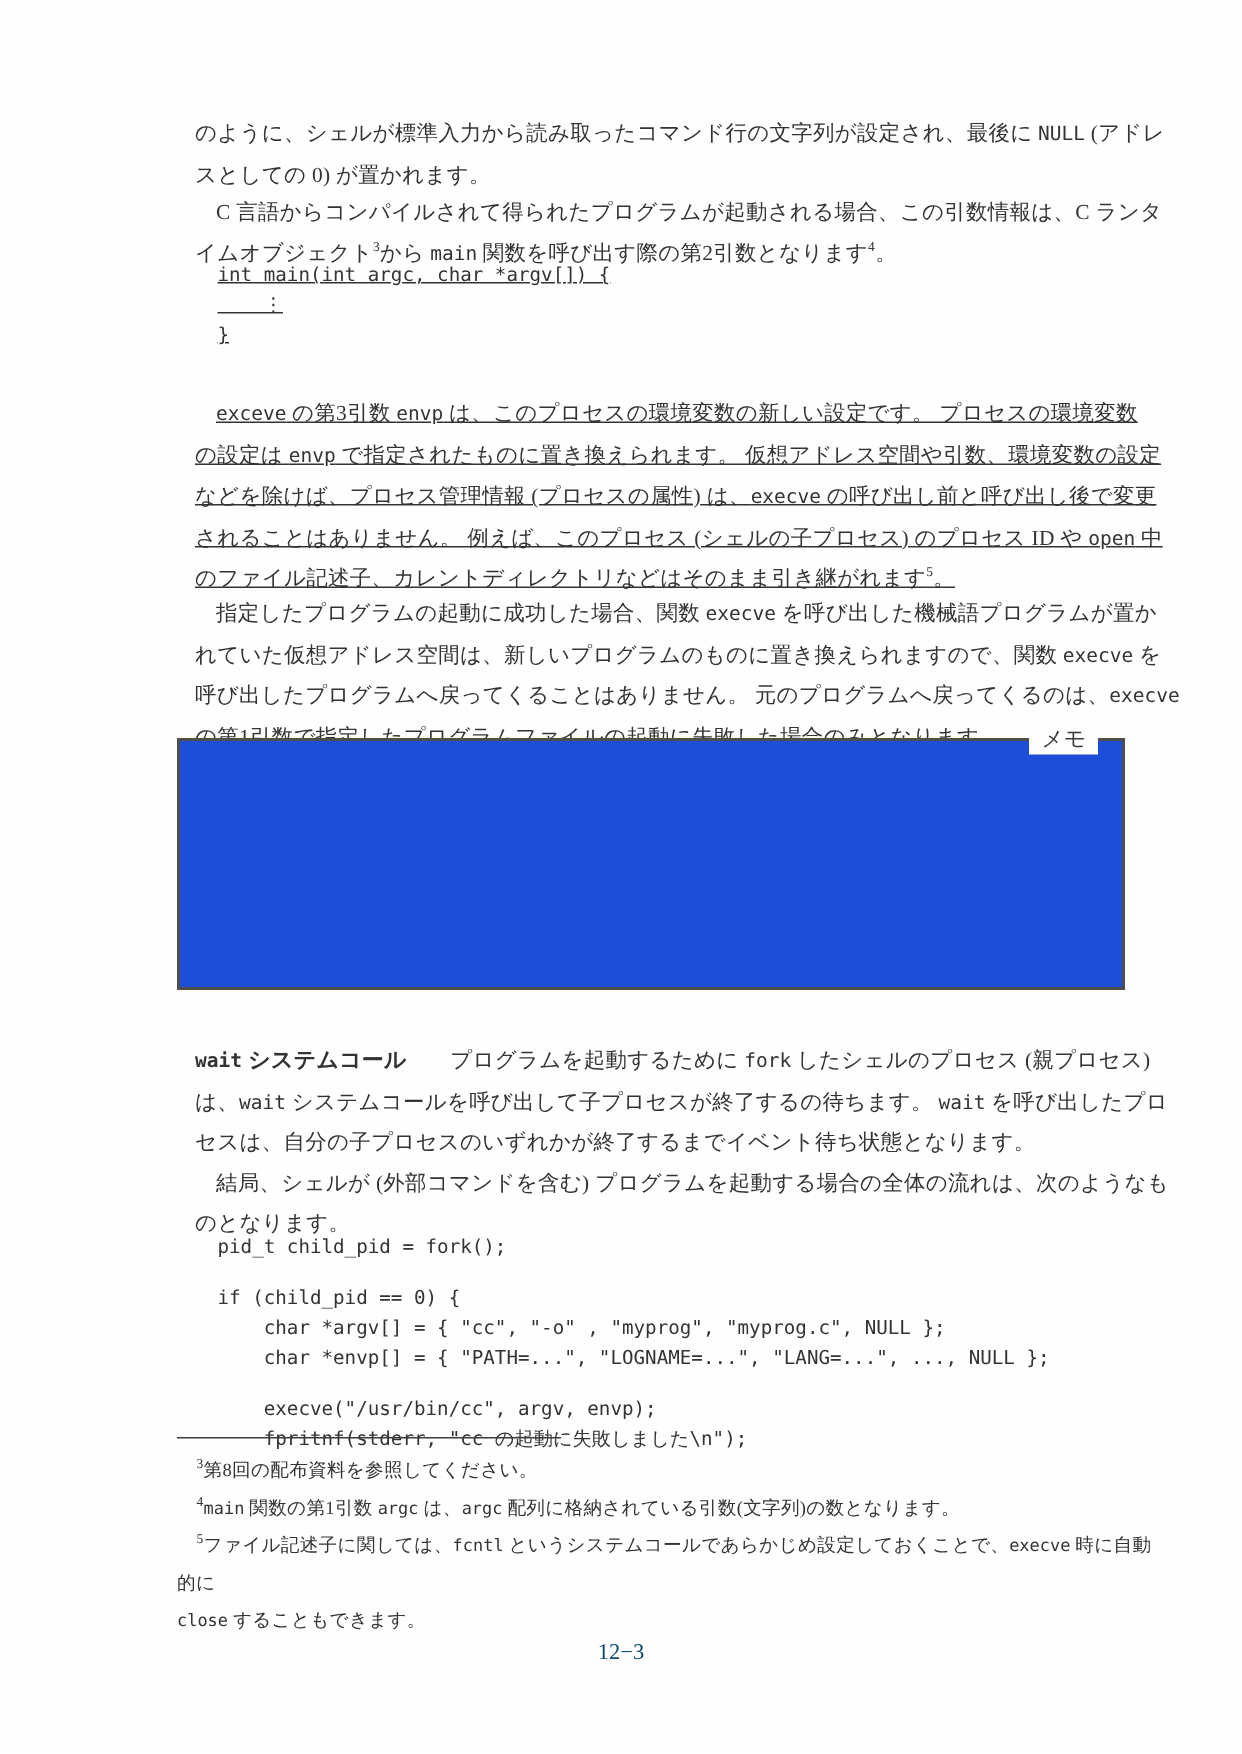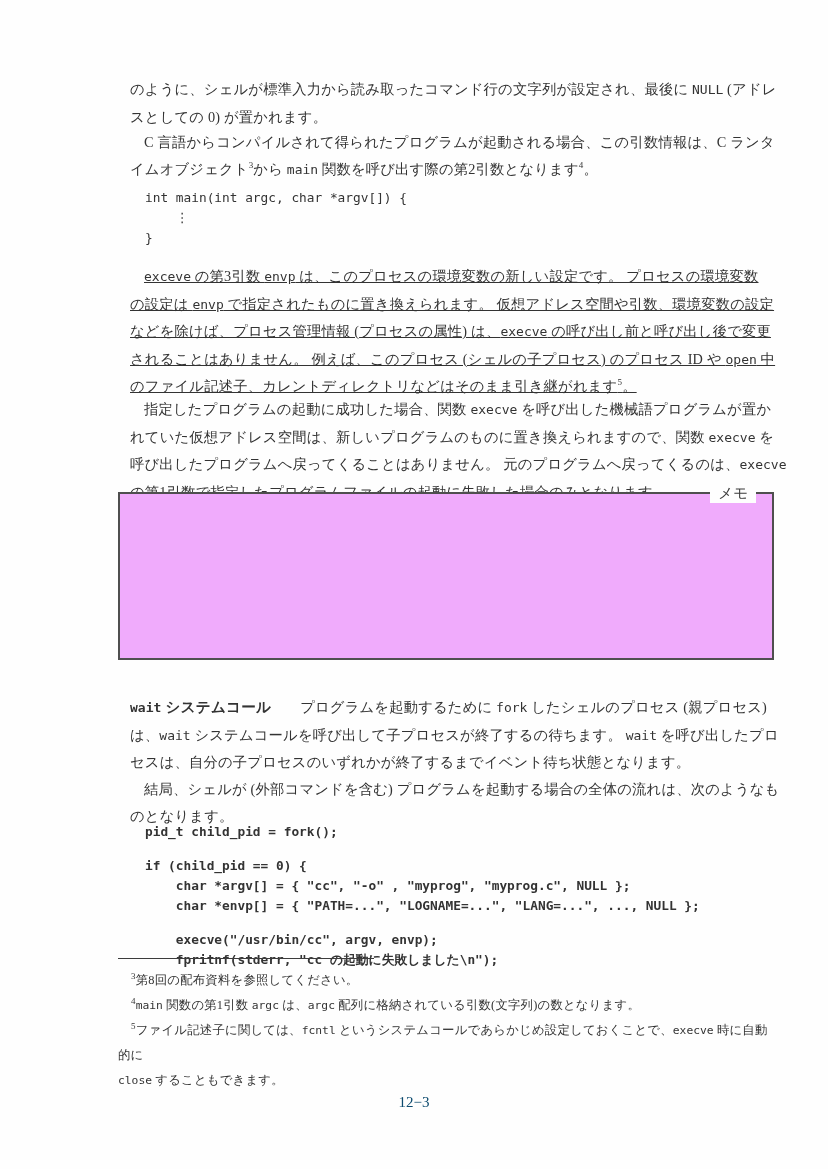--- a/index.html
+++ b/index.html
@@ -40,33 +40,32 @@
     margin:0;
     padding-left:27px;
     font-family:"DejaVu Sans Mono","Liberation Mono",monospace;
     font-size:12.8px;
     color:#333333;
   }
   .code-line{height:20px;line-height:20px;white-space:pre;}
   .code-line.blank{height:14px;}
   .pos-p1{top:64px;}
   .pos-p2{top:117px;}
-  .pos-code1{top:188px;}
+  .pos-code1{top:174px;text-decoration:underline;}
   .pos-p3{top:251px;text-decoration:underline;}
   .pos-p4{top:384px;}
   .pos-p5{top:682px;}
   .pos-p6{top:764px;}
-  .pos-code2{top:822px;font-weight:bold;}
+  .pos-code2{top:822px;}
   .memo-box{
     position:absolute;
     left:118px;top:492px;
     width:628px;height:164px;
     border:2px solid #4f4f4f;
-    background:#f0abfc;
-    padding-left:24px;
+    background:#1d4ed8;
   }
   .memo-label{
     position:absolute;
     top:-11px;right:16px;
     background:#fefefe;
     padding:0 8px;
     font-size:14.5px;
     color:#3a3a3a;
     line-height:20px;
   }

